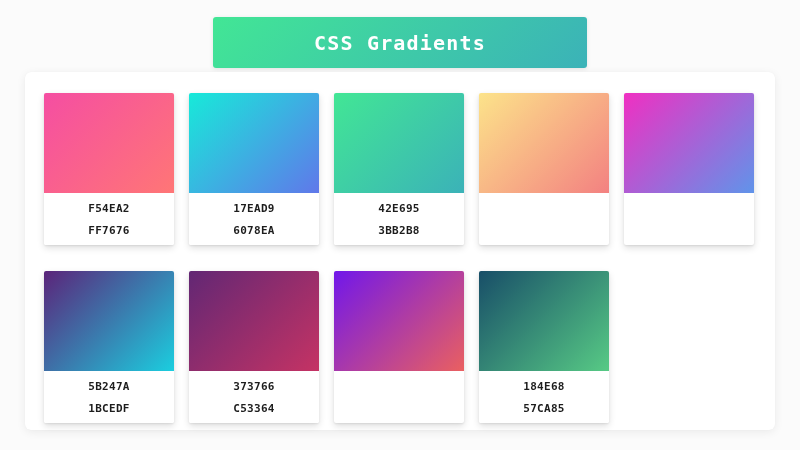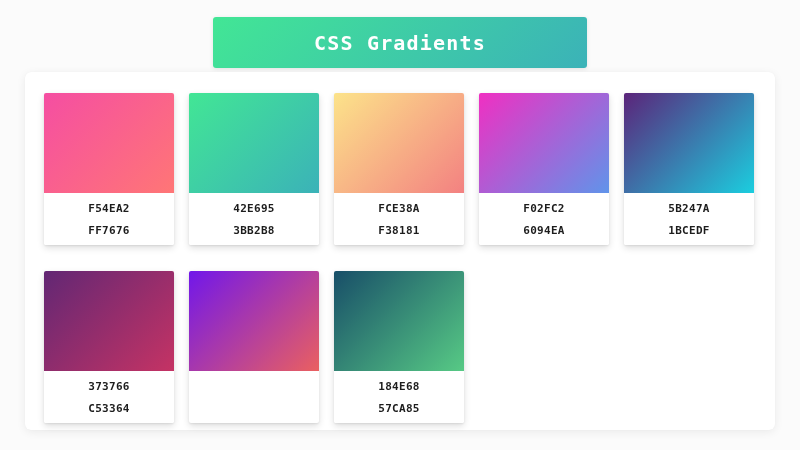--- a/index.html
+++ b/index.html
@@ -119,39 +119,38 @@
   <div class="panel" style="background: rgb(255, 255, 255);">
     <div class="grid">
         <div class="card">
           <div class="swatch" style="background: linear-gradient(135deg, rgb(245, 78, 162) 0%, rgb(255, 118, 118) 100%);"></div>
           <div class="card-labels">
             <div class="hex">F54EA2</div>
             <div class="hex">FF7676</div>
           </div>
         </div>
         <div class="card">
+          <div class="swatch" style="background: linear-gradient(135deg, rgb(23, 234, 217) 0%, rgb(96, 120, 234) 100%);"></div>
+          <div class="card-labels">
+            <div class="hex">17EAD9</div>
+            <div class="hex">6078EA</div>
+          </div>
+        </div>
+        <div class="card">
           <div class="swatch" style="background: linear-gradient(135deg, rgb(66, 230, 149) 0%, rgb(59, 178, 184) 100%);"></div>
           <div class="card-labels">
             <div class="hex">42E695</div>
             <div class="hex">3BB2B8</div>
           </div>
         </div>
         <div class="card">
           <div class="swatch" style="background: linear-gradient(135deg, rgb(252, 227, 138) 0%, rgb(243, 129, 129) 100%);"></div>
-          <div class="card-labels">
-            <div class="hex">FCE38A</div>
-            <div class="hex">F38181</div>
-          </div>
         </div>
         <div class="card">
           <div class="swatch" style="background: linear-gradient(135deg, rgb(240, 47, 194) 0%, rgb(96, 148, 234) 100%);"></div>
-          <div class="card-labels">
-            <div class="hex">F02FC2</div>
-            <div class="hex">6094EA</div>
-          </div>
         </div>
         <div class="card">
           <div class="swatch" style="background: linear-gradient(135deg, rgb(91, 36, 122) 0%, rgb(27, 206, 223) 100%);"></div>
           <div class="card-labels">
             <div class="hex">5B247A</div>
             <div class="hex">1BCEDF</div>
           </div>
         </div>
         <div class="card">
           <div class="swatch" style="background: linear-gradient(135deg, rgb(98, 39, 116) 0%, rgb(197, 51, 100) 100%);"></div>

